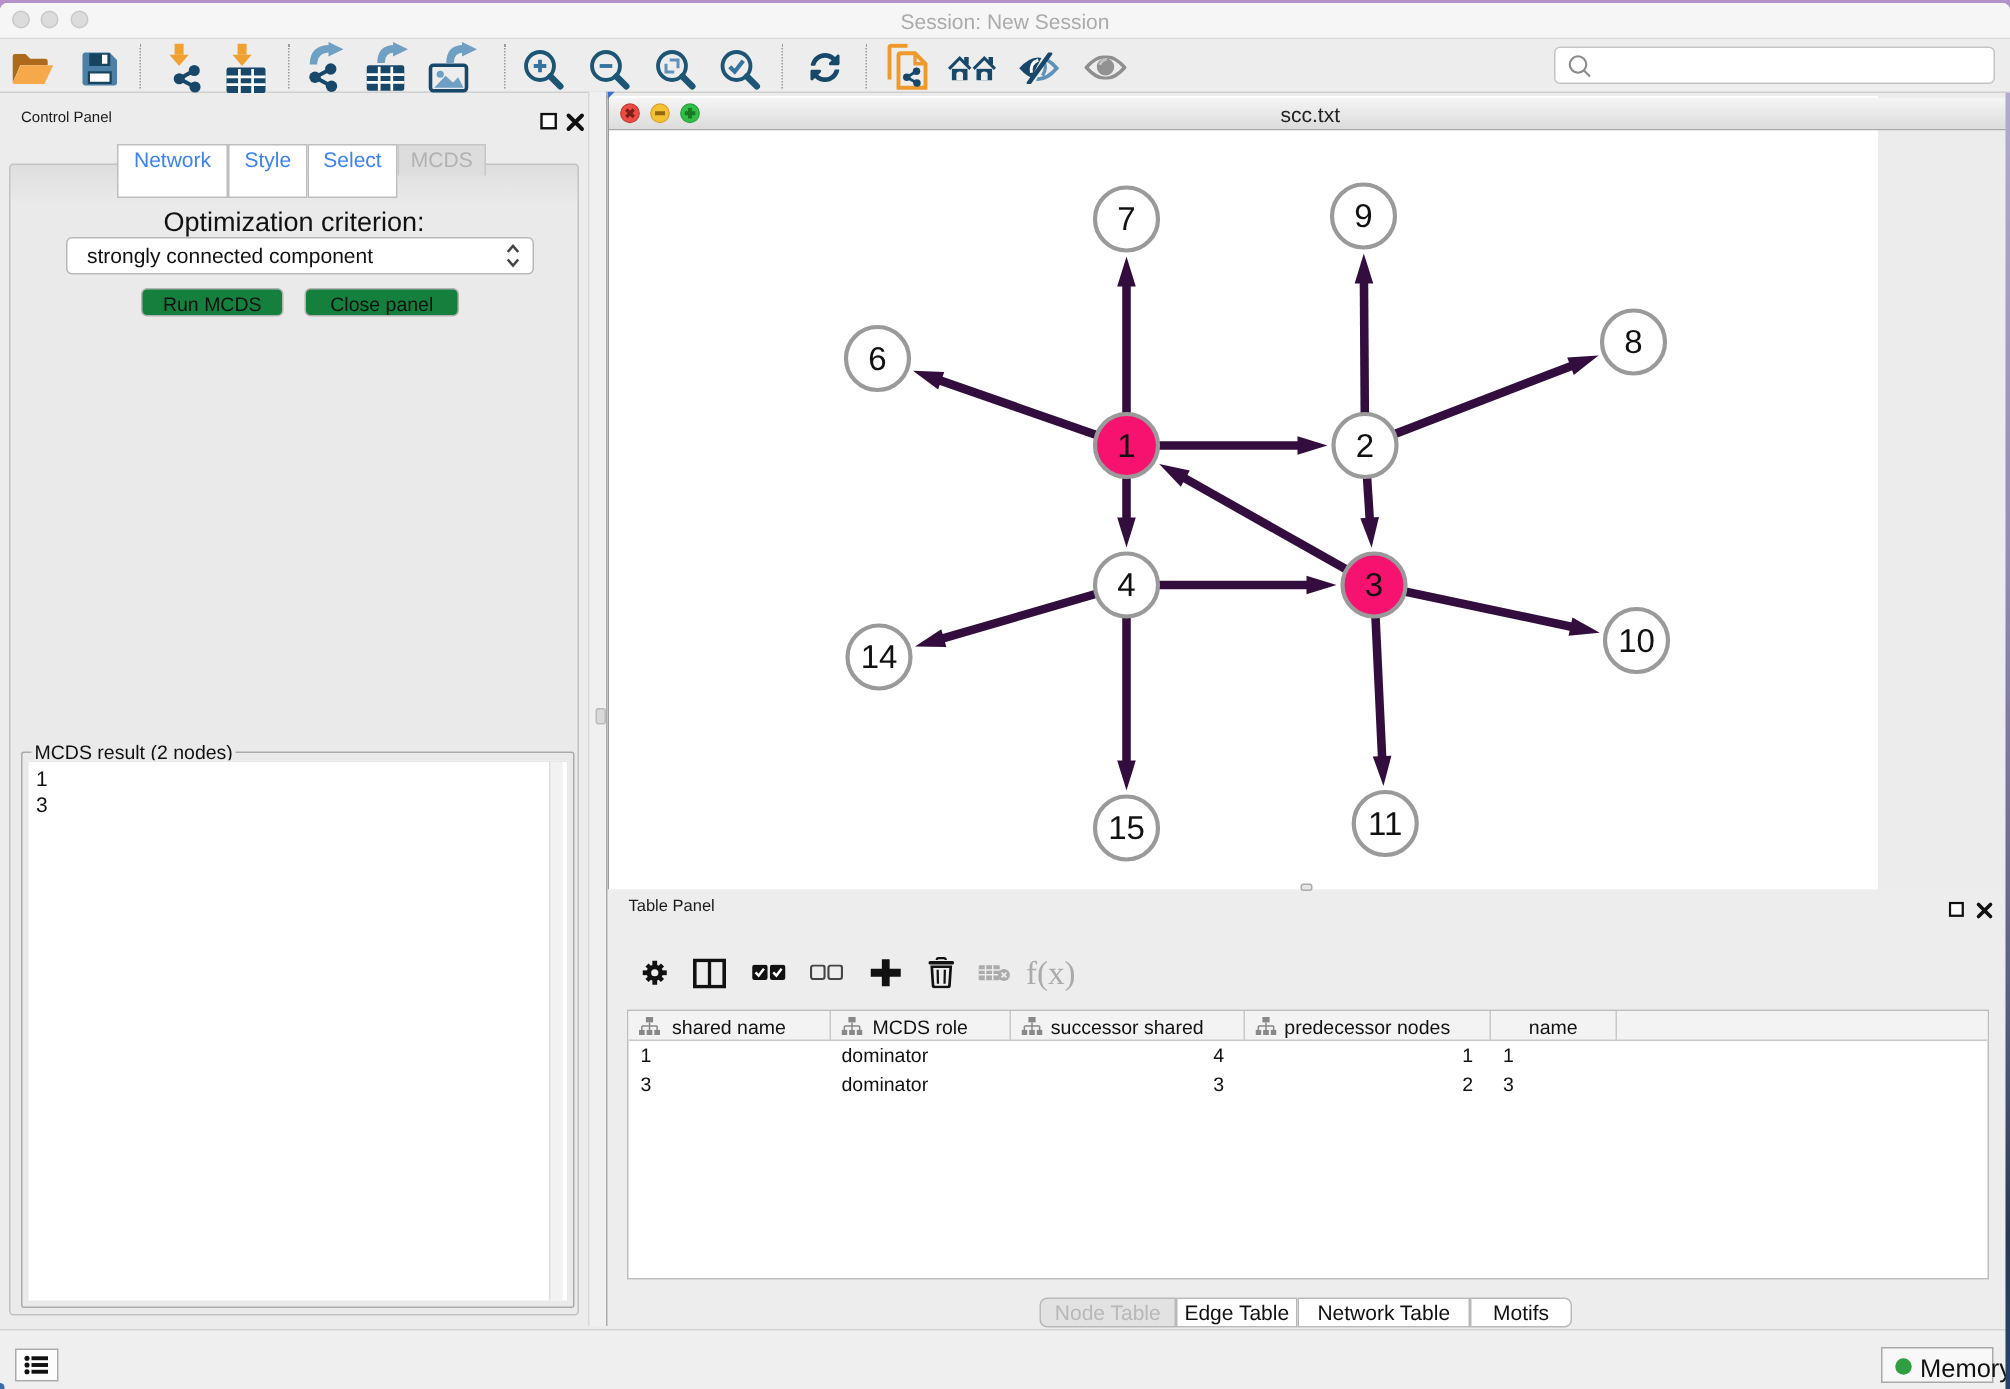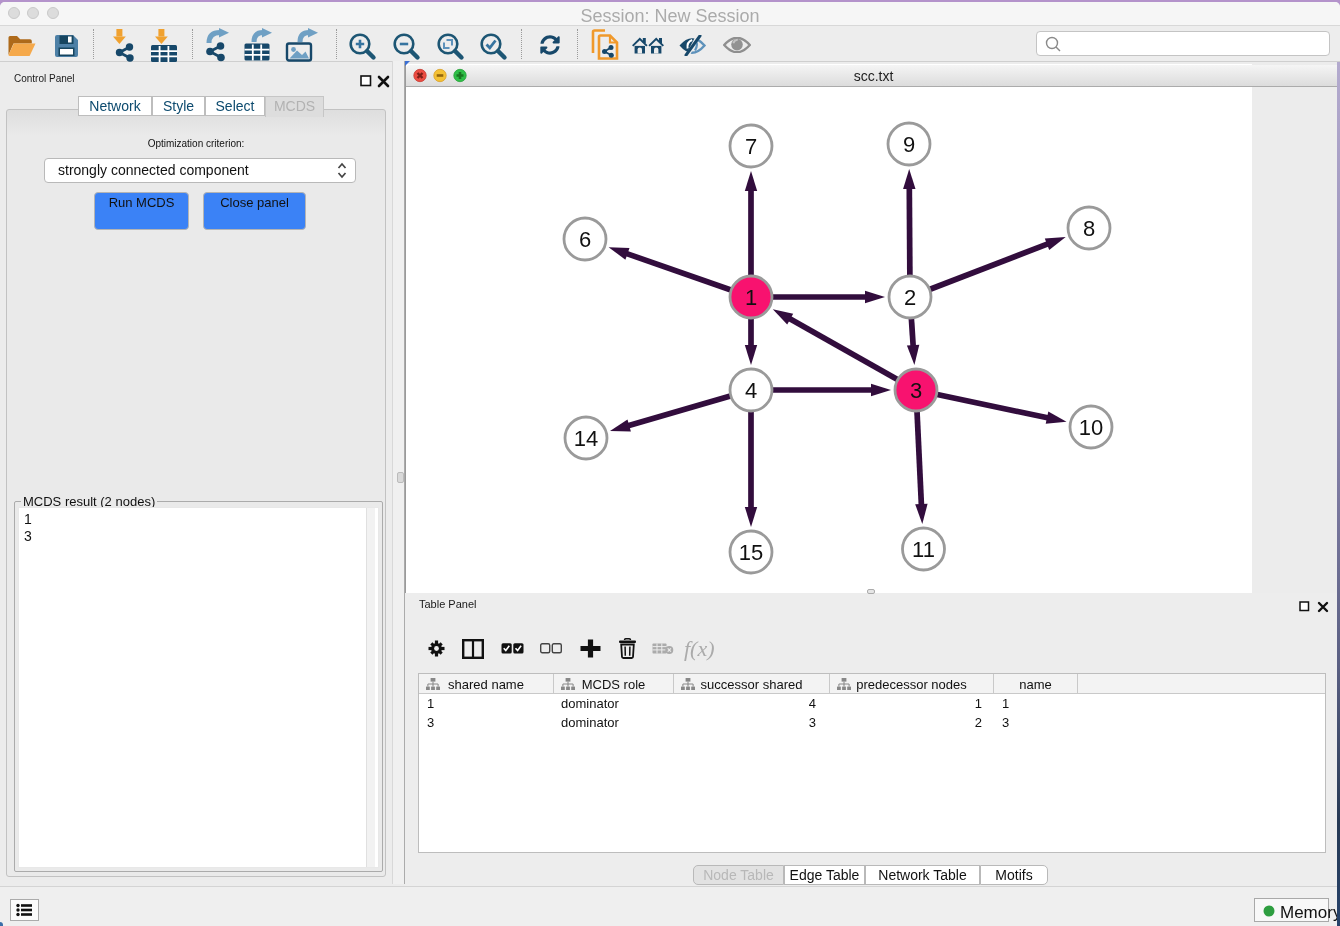--- a/index.html
+++ b/index.html
@@ -1,32 +1,32 @@
 <!DOCTYPE html>
 <html><head><meta charset="utf-8">
 <style>
 *{margin:0;padding:0;box-sizing:border-box}
 html,body{width:1340px;height:926px;overflow:hidden;font-family:"Liberation Sans",sans-serif;background:#B493CB}
 .win{position:absolute;left:0;top:2px;width:1340px;height:924px;background:#ECECEC;border-radius:5px 5px 0 0}
 .titlebar{position:absolute;left:0;top:2px;width:1340px;height:24px;background:#F6F6F6;border-radius:5px 5px 0 0;border-bottom:1px solid #D8D8D8}
 .tcirc{position:absolute;top:5px;width:12px;height:12px;border-radius:50%;background:#DCDCDC;border:1px solid #C9C9C9}
-.wtitle{position:absolute;top:4px;left:0;width:100%;text-align:center;font-size:18px;color:#ABABAB}
+.wtitle{position:absolute;top:4px;left:0;width:100%;text-align:center;font-size:14px;color:#ABABAB}
 .toolbar{position:absolute;left:0;top:26px;width:1340px;height:36px;background:#EDEDED;border-bottom:1px solid #CFCFCF}
 .tsep{position:absolute;top:3px;height:30px;width:0;border-left:1px dotted #9a9a9a}
 .ticon{position:absolute;top:0}
 .searchbox{position:absolute;left:1036px;top:5px;width:294px;height:25px;background:#fff;border:1px solid #C4C4C4;border-radius:4px}
 
 .cpanel{position:absolute;left:0;top:62px;width:392px;height:822px;background:#ECECEC}
 .cphead{position:absolute;left:14px;top:11px;font-size:10px;color:#1a1a1a}
 .tabrow{position:absolute;left:0;top:34px;width:100%;height:20px;z-index:3}
-.tab{position:absolute;top:0;height:20px;background:#fff;border:1px solid #BDBDBD;font-size:14px;color:#0c4a6e;text-align:center;line-height:19px}
+.tab{position:absolute;top:0;height:36px;background:#fff;border:1px solid #BDBDBD;font-size:14px;color:#3b82f6;text-align:center;line-height:19px}
 .tabpane{position:absolute;left:6px;top:47px;width:380px;height:768px;background:linear-gradient(180deg,#DEDEDE,#EAEAEA 26px);border:1px solid #C2C2C2;border-radius:3px}
-.optlabel{position:absolute;left:0;top:76px;width:100%;text-align:center;font-size:10px;color:#111}
+.optlabel{position:absolute;left:0;top:76px;width:100%;text-align:center;font-size:18px;color:#111}
 .combo{position:absolute;left:44px;top:96px;width:312px;height:25px;background:#fff;border:1px solid #B9B9B9;border-radius:4px;font-size:14px;color:#111;line-height:23px;padding-left:13px}
-.btn{position:absolute;height:38px;background:#3b82f6;border:1px solid #B4B4B4;border-radius:4px;font-size:13px;color:#111;text-align:center;line-height:19px}
+.btn{position:absolute;height:19px;background:#15803d;border:1px solid #B4B4B4;border-radius:4px;font-size:13px;color:#111;text-align:center;line-height:19px}
 .fieldset{position:absolute;left:14px;top:439px;width:369px;height:371px;border:1px solid #ABABAB;border-radius:2px}
 .fieldlegend{position:absolute;left:6px;top:-8px;background:#EAEAEA;padding:0 2px;font-size:13px;color:#111}
 .fieldwhite{position:absolute;left:3px;top:5px;width:361px;height:361px;background:#fff;border:1px solid #E8E8E8}
 
 .netwin{position:absolute;left:405px;top:64px;width:847px;height:529px;background:#fff;border-left:1px solid #9A9A9A}
 .nettitle{position:absolute;left:0;top:1px;width:935px;height:22px;background:linear-gradient(#F5F5F5,#DCDCDC);border-bottom:1px solid #ABABAB;border-radius:4px 4px 0 0}
 .netname{position:absolute;top:3px;width:100%;text-align:center;font-size:14px;color:#222}
 
 .tpanel{position:absolute;left:405px;top:593px;width:935px;height:293px;background:#EDEDED}
 .tphead{position:absolute;left:14px;top:5px;font-size:11px;color:#1a1a1a}
@@ -371,21 +371,21 @@
 
     <svg style="position:absolute;left:234px;top:24px" width="22" height="11" viewBox="0 0 22 11">
       <rect x="0.5" y="0.5" width="14" height="10" rx="0.8" fill="#ABABAB"></rect>
       <g stroke="#EDEDED" stroke-width="1">
           <path d="M0.5 3.6 L14.5 3.6 M0.5 6.9 L14.5 6.9 M5 0.5 L5 10.5 M9.8 0.5 L9.8 10.5"></path>
         </g>
       <circle cx="17.3" cy="7" r="4" fill="#ABABAB"></circle>
       <path d="M15.7 5.4 L18.9 8.6 M18.9 5.4 L15.7 8.6" stroke="#EDEDED" stroke-width="1.2"></path>
     </svg>
 
-    <div style="position:absolute;left:266px;top:17px;font-family:'Liberation Serif',serif;font-style:italic;font-size:22px;color:#ABABAB">f(x)</div>
+    <div style="position:absolute;left:266px;top:17px;font-family:'Liberation Serif',serif;font-size:22px;color:#ABABAB">f(x)</div>
   </div>
   <div class="ttable">
     <div class="thead">
       <div class="thcell" style="left:0;width:135px">
           <svg class="treeic" width="14" height="13" viewBox="0 0 14 13">
             <g fill="#888">
               <rect x="4.6" y="0" width="4.8" height="3.6"></rect>
               <rect x="0" y="8.6" width="3.8" height="3.4"></rect>
               <rect x="5.1" y="8.6" width="3.8" height="3.4"></rect>
               <rect x="10.2" y="8.6" width="3.8" height="3.4"></rect>

